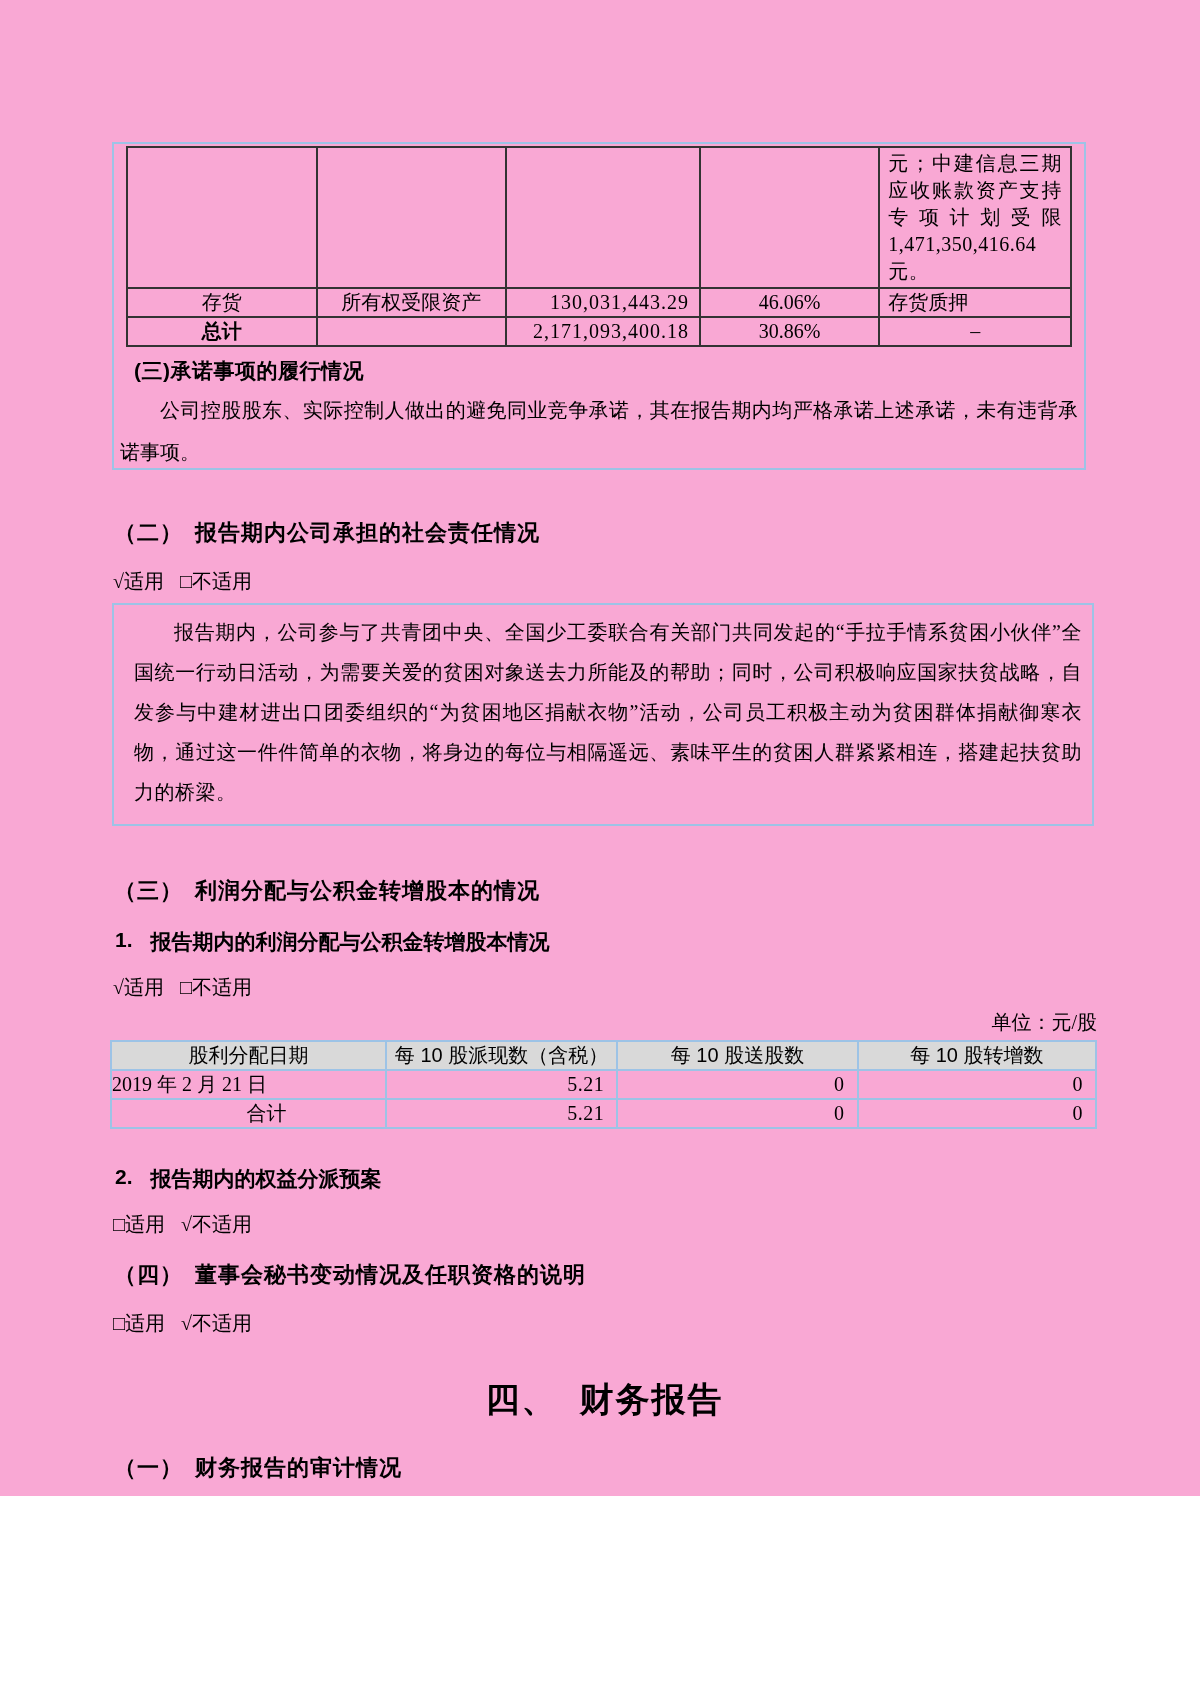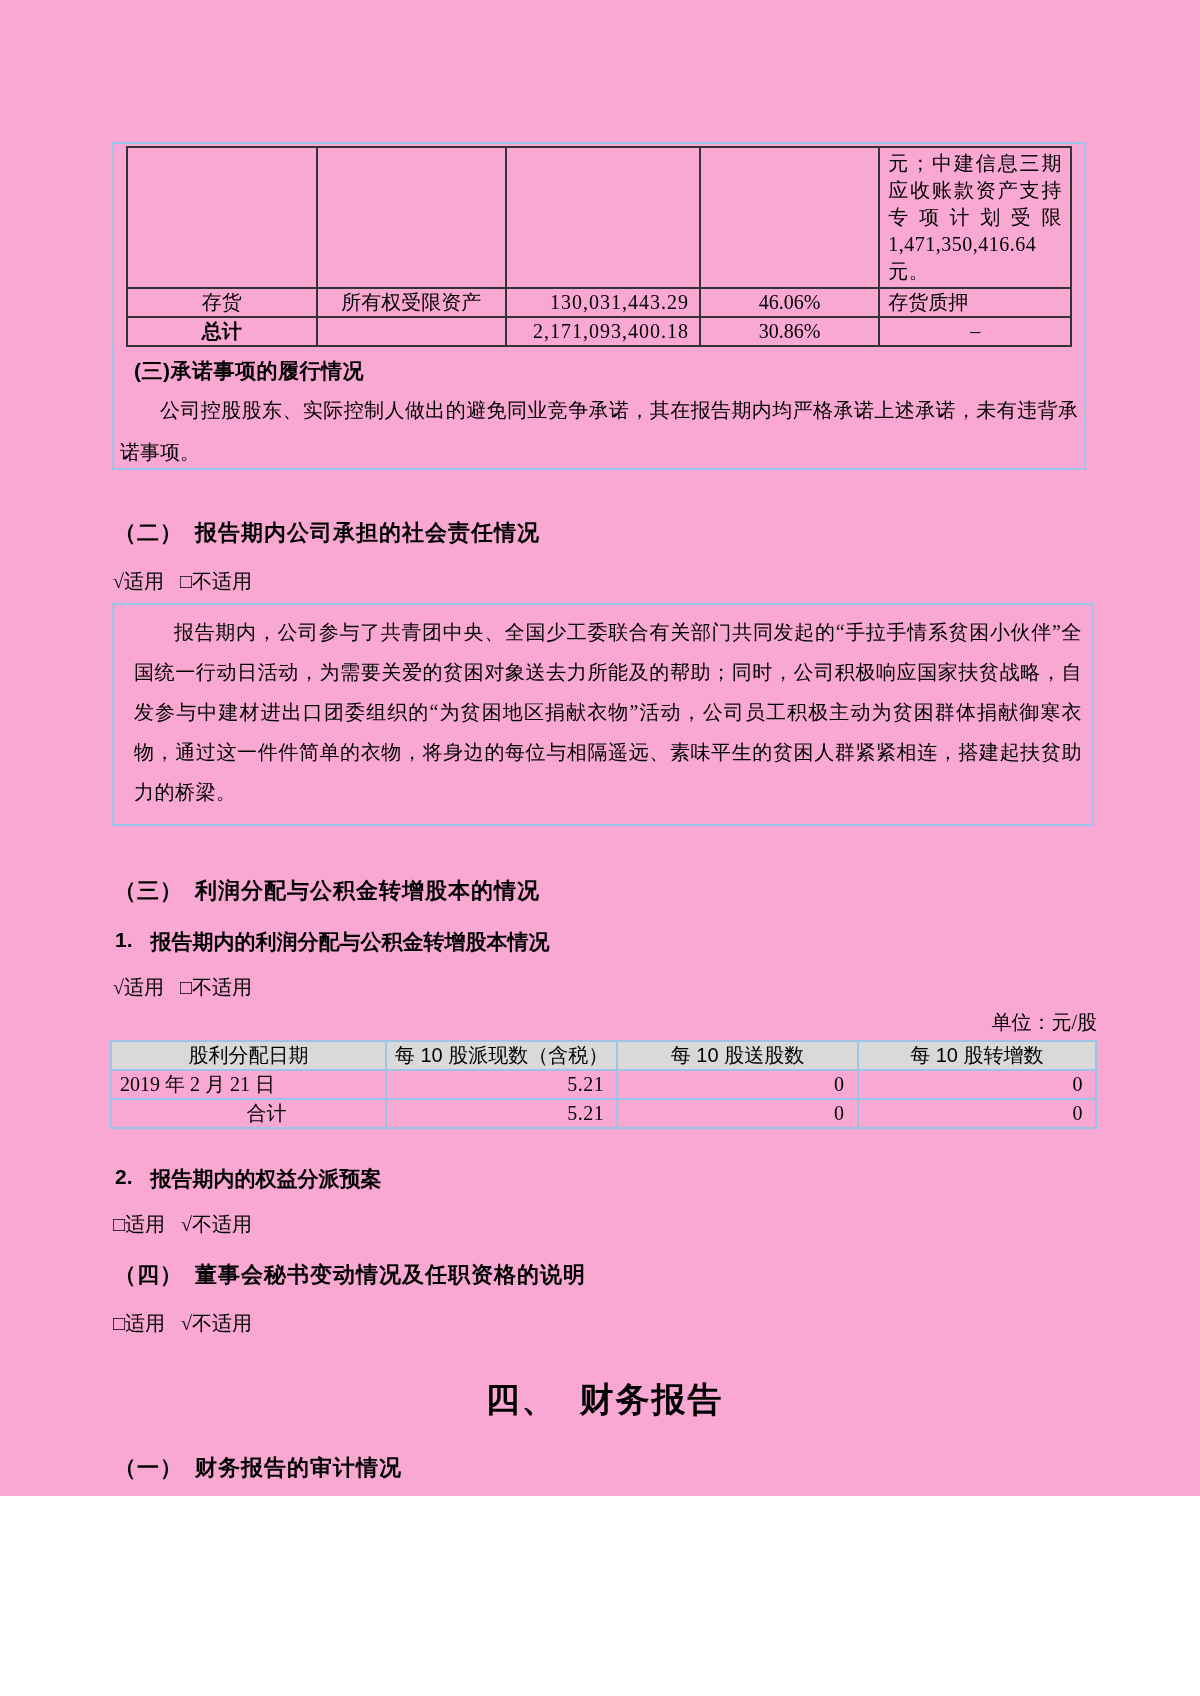--- a/index.html
+++ b/index.html
@@ -65,21 +65,21 @@
   .unit-note { font-size: 20px; text-align: right; margin: 8px 103px 0 0; }
 
   
   .blue-table td, .blue-table th {
     border: 2px solid #9DC3E6;
     font-size: 20px; font-weight: normal;
     height: 28px; vertical-align: middle; overflow: hidden;
   }
   .dividend { width: 987px; margin: 4px 0 0 110px; border-radius: 18px; }
   .dividend th { background: #D9D9D9; text-align: center; height: 27px; }
-  .dividend td.c-date { text-align: left; padding-left: 8px; }
+  .dividend td.c-date { text-align: left; }
   .dividend td.c-num { text-align: right; padding-right: 12px; letter-spacing: 0.5px; }
   .dividend td.c-total { text-align: center; padding-left: 36px; }
 
   .chapter { font-size: 34px; text-align: center; margin: 40px 103px 0 112px; letter-spacing: 2px; }
   .chapter .num { margin-right: 22px; }
 
   .audit { width: 983px; margin: 14px 0 0 113px; }
   .audit td { text-align: left; padding-left: 8px; height: 30px; }
 
   .page-num {

